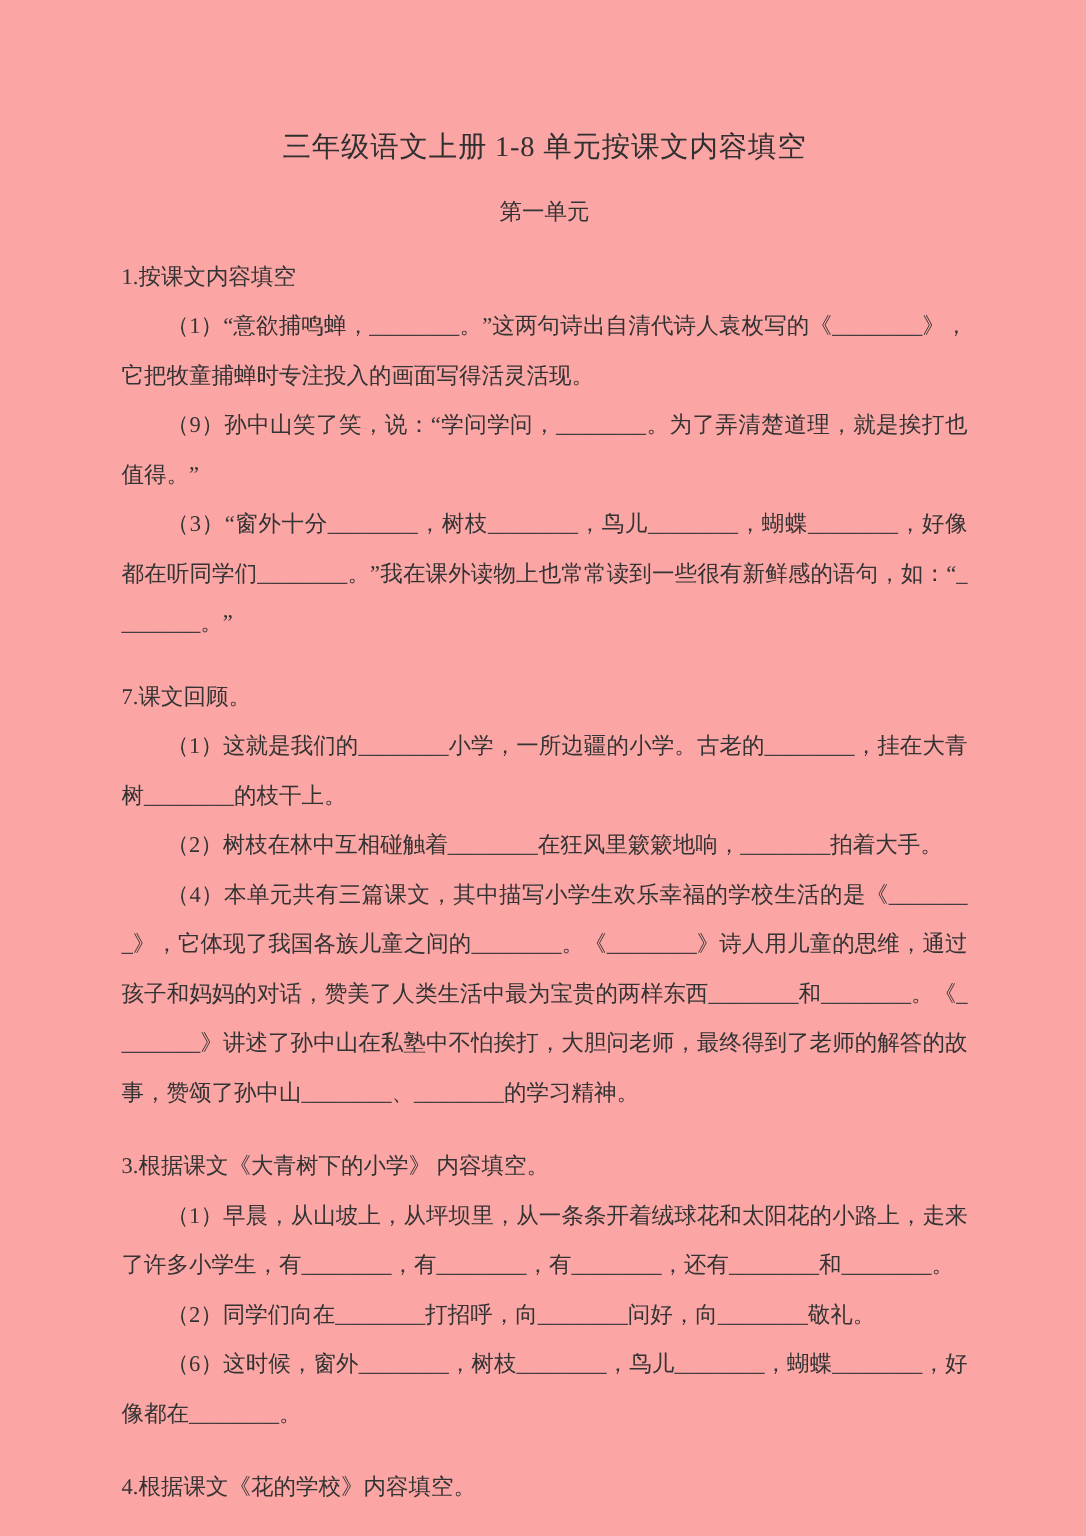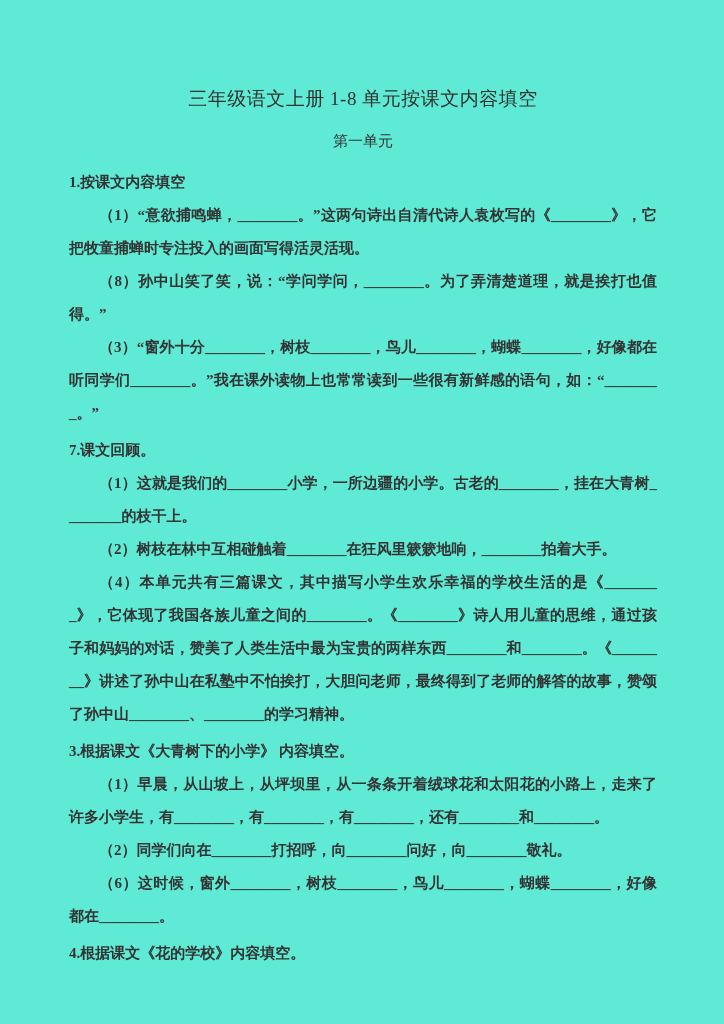--- a/index.html
+++ b/index.html
@@ -5,21 +5,21 @@
   html, body {
     margin: 0;
     padding: 0;
     background: #ffffff;
   }
   .page {
     position: relative;
     width: 724px;
     height: 1024px;
     box-sizing: border-box;
-    background: #5eead4;
+    background: #fca5a5;
     padding: 86px 63px 0 65px;
     font-family: "Liberation Serif", "DejaVu Serif", serif;
     color: #333333;
     font-size: 15px;
     overflow: hidden;
   }
   .doc-title {
     margin: 0 0 20px 0;
     text-align: center;
     font-size: 19px;
@@ -31,22 +31,21 @@
   .unit-heading {
     margin: 0 0 13px 0;
     text-align: center;
     font-size: 15px;
     font-weight: 400;
     line-height: 21px;
     color: #333333;
     font-family: Liberation Mono, monospace;
   }
   .section {
-    margin: 4px;
-    font-weight: bold;
+    margin: 16px;
   }
   .section-heading {
     margin: 0;
     line-height: 33px;
     text-align: left;
     color: #333333;
   }
   .question-item {
     margin: 0;
     line-height: 33px;
@@ -61,21 +60,21 @@
 
 <div class="page">
 
   <h1 class="doc-title">三年级语文上册 1-8 单元按课文内容填空</h1>
 
   <h2 class="unit-heading">第一单元</h2>
 
   <div class="section">
     <p class="section-heading">1.按课文内容填空</p>
     <p class="question-item">（1）“意欲捕鸣蝉，________。”这两句诗出自清代诗人袁枚写的《________》，它把牧童捕蝉时专注投入的画面写得活灵活现。</p>
-    <p class="question-item">（8）孙中山笑了笑，说：“学问学问，________。为了弄清楚道理，就是挨打也值得。”</p>
+    <p class="question-item">（9）孙中山笑了笑，说：“学问学问，________。为了弄清楚道理，就是挨打也值得。”</p>
     <p class="question-item">（3）“窗外十分________，树枝________，鸟儿________，蝴蝶________，好像都在听同学们________。”我在课外读物上也常常读到一些很有新鲜感的语句，如：“________。”</p>
   </div>
 
   <div class="section">
     <p class="section-heading">7.课文回顾。</p>
     <p class="question-item">（1）这就是我们的________小学，一所边疆的小学。古老的________，挂在大青树________的枝干上。</p>
     <p class="question-item">（2）树枝在林中互相碰触着________在狂风里簌簌地响，________拍着大手。</p>
     <p class="question-item">（4）本单元共有三篇课文，其中描写小学生欢乐幸福的学校生活的是《________》，它体现了我国各族儿童之间的________。《________》诗人用儿童的思维，通过孩子和妈妈的对话，赞美了人类生活中最为宝贵的两样东西________和________。《________》讲述了孙中山在私塾中不怕挨打，大胆问老师，最终得到了老师的解答的故事，赞颂了孙中山________、________的学习精神。</p>
   </div>
 

